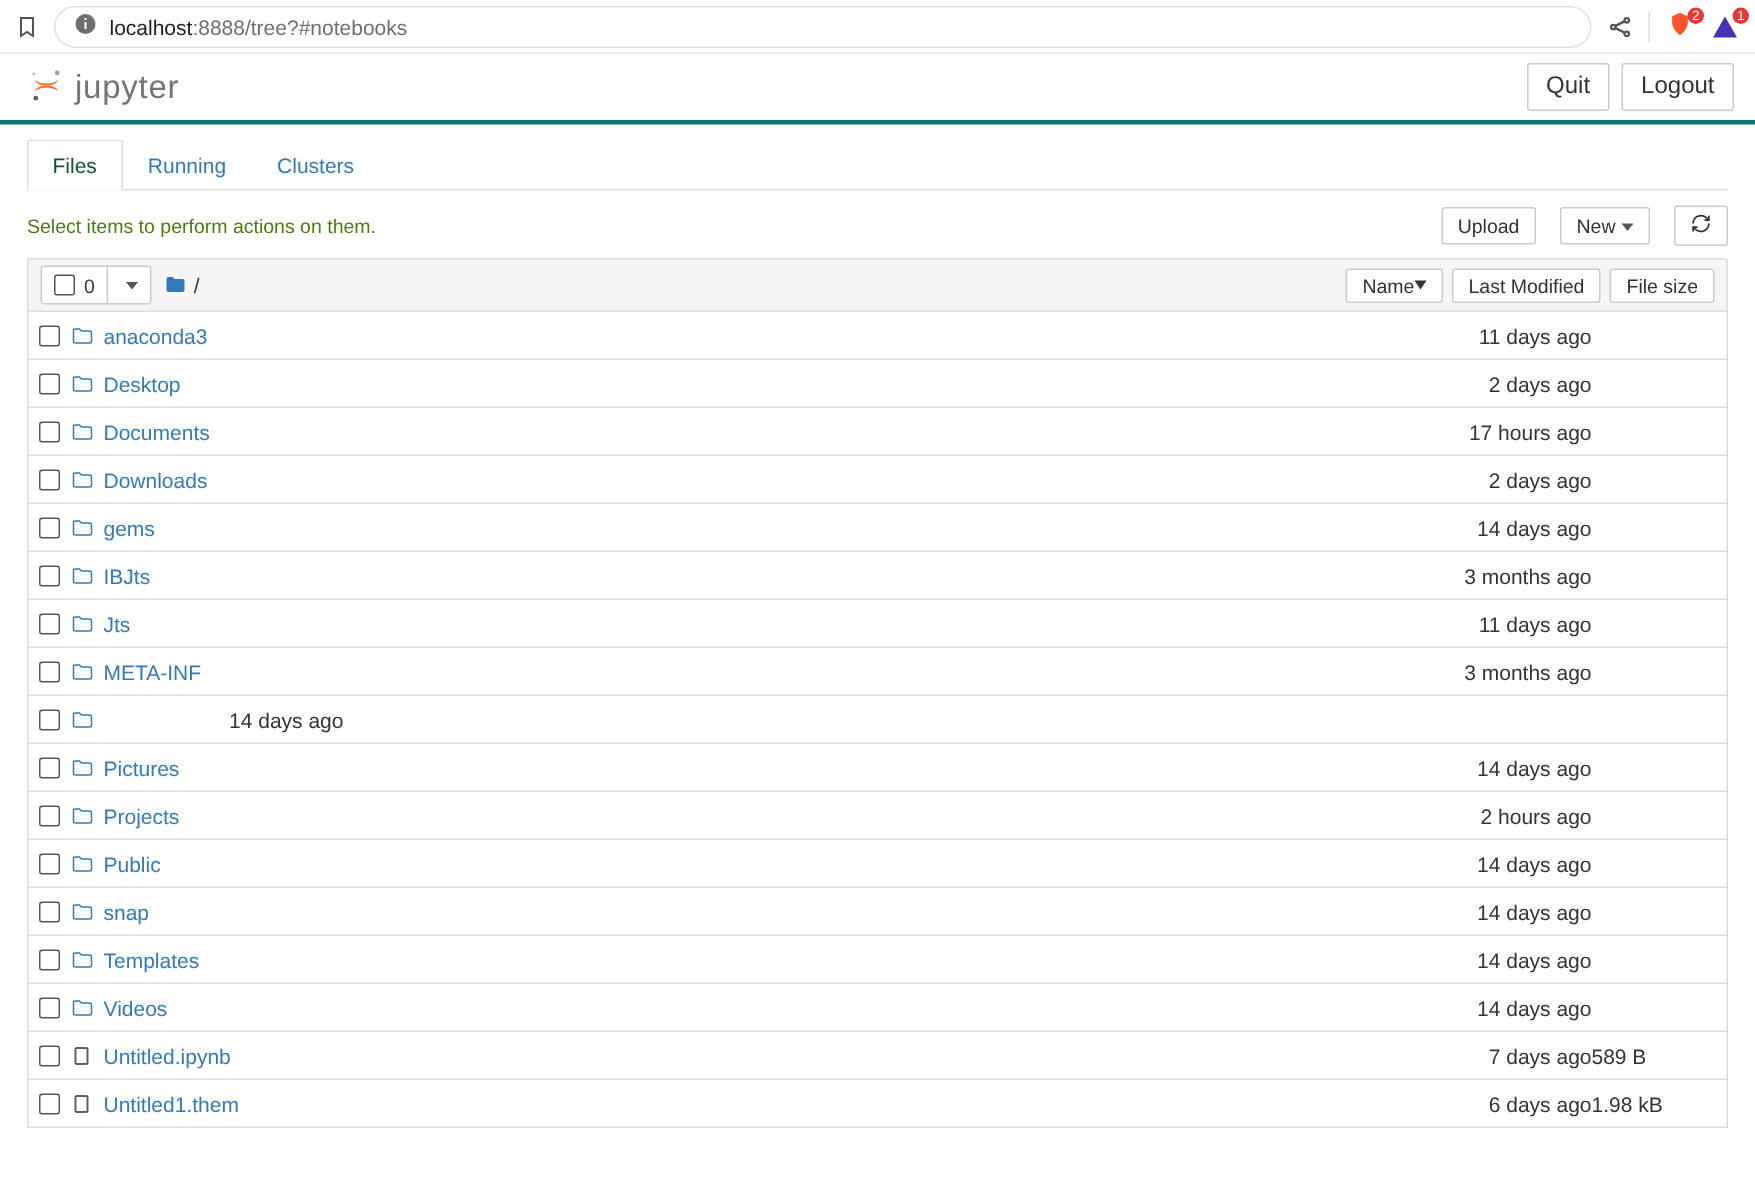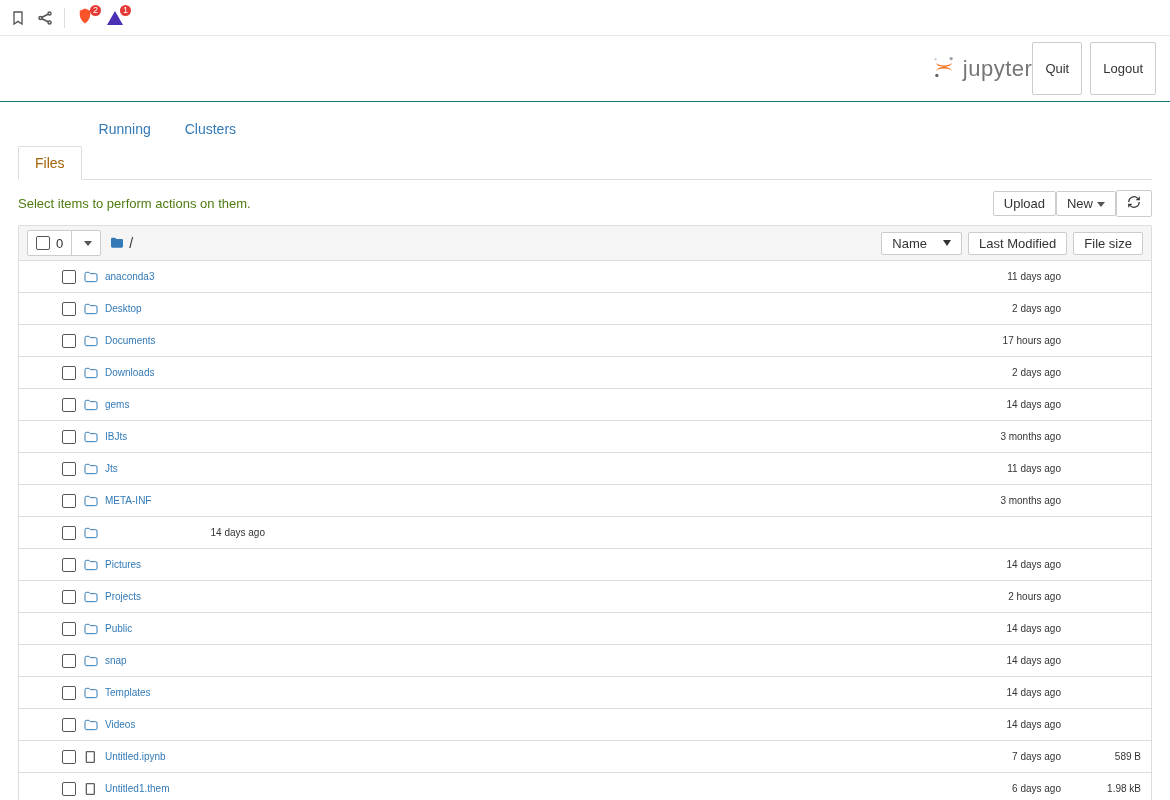--- a/index.html
+++ b/index.html
@@ -54,34 +54,34 @@
     width:0;height:0;border-left:8px solid transparent;border-right:8px solid transparent;border-bottom:14px solid #4b2fb5;
   }
   .ext-badge .shield svg { width:18px; height:18px; }
   .badge-num {
     position:absolute; top:-3px; right:-6px;
     background:#e53935; color:#fff; font-size:9px;
     border-radius:8px; padding:0 3px; line-height:11px; min-width:11px; text-align:center;
   }
   
   .jp-header {
-    display:flex; justify-content:flex-end; align-items:center;
+    display:flex; justify-content:space-between; align-items:center;
     padding: 6px 14px 6px 18px;
-    border-bottom: 1px solid #0f766e;
+    border-bottom: 3px solid #0f766e;
   }
   .logo-wrap { display:flex; align-items:center; gap:6px; }
   .logo-text { font-size: 22px; color:#757575; letter-spacing:0.5px; }
   .jp-logo svg { width:26px; height:26px; }
   .header-buttons { display:flex; gap:8px; }
   .btn {
     background:#fff;
     border:1px solid #ccc;
     border-radius:2px;
-    padding:18px 12px;
-    font-size:13px;
+    padding:6px 12px;
+    font-size:16px;
     color:#333;
     cursor:pointer;
   }
   .btn-sm { padding:4px 10px; font-size:13px; }
   
   .tabs-row {
     padding: 10px 18px 0 18px;
   }
   .tabs {
     display:flex;
@@ -92,33 +92,32 @@
     padding:8px 16px;
     color:#337ab7;
     cursor:pointer;
     border:1px solid transparent;
     border-bottom:none;
     margin-bottom:-1px;
     border-radius:2px 2px 0 0;
     font-size:14px;
   }
   .tab.active {
-    color:#a16207;
+    color:#14532d;
     background:#fff;
     border-color:#ddd;
     border-bottom:1px solid #fff;
-    margin-top:34px;
   }
   
   .toolbar {
     display:flex; justify-content:space-between; align-items:center;
     padding:10px 18px 8px 18px;
   }
   .toolbar-left { font-size:13px; color:#4d7c0f; }
-  .toolbar-right { display:flex; gap:0; align-items:center;padding-left:48px; }
+  .toolbar-right { display:flex; gap:16px; align-items:center;padding-left:48px; }
   .caret-down {
     display:inline-block; width:0;height:0;
     border-left:4px solid transparent;border-right:4px solid transparent;border-top:5px solid #555;
     margin-left:4px; vertical-align:middle;
   }
   .refresh-icon svg { width:14px; height:14px; }
   
   .list-wrap { padding: 0 18px 18px 18px; }
   .list-header {
     display:flex; align-items:center;
@@ -157,61 +156,73 @@
     font-size:14px;
   }
   .breadcrumb-home svg { width:16px; height:16px; }
   .list-header-right {
     margin-left:auto;
     display:flex; gap:6px;
   }
   .sort-btn {
     background:#fff; border:1px solid #ccc; border-radius:2px;
     padding:3px 10px; font-size:13px; color:#333;
-    display:flex; align-items:center; gap:16px;
+    display:flex; align-items:center; gap:0;
     cursor:pointer;
   }
   .sort-arrow {
     width:0;height:0;
     border-left:4px solid transparent;border-right:4px solid transparent;border-top:6px solid #333;
   }
   
   .row {
     display:flex; align-items:center;
     border:1px solid #ddd;
     border-top:none;
-    padding:6px 10px 6px 36px;
-    font-size:10px;
+    padding:6px 10px 6px 0;
+    font-size:14px;
     min-height:32px;
   }
   .row .chk-cell { width:28px; display:flex; justify-content:center; }
   .row .icon-cell { width:22px; color:#337ab7; display:flex; }
   .row .name-cell { flex:1; color:#337ab7; }
   .row .name-cell a { color:#337ab7; text-decoration:none; cursor:pointer; }
   .row .mod-cell { width:160px; text-align:right; color:#333; }
-  .row .size-cell { width:80px; text-align:right; color:#333; }
+  .row .size-cell { width:80px; text-align:left; color:#333; }
   .row.highlight {
     outline:4px solid #e53935;
     outline-offset:-3px;
     z-index:2;
   }
   .folder-icon svg, .file-icon svg { width:16px; height:16px; }
   #rows { }
   
   a { color:#337ab7; }
 </style>
 </head>
 <body>
 
 <div class="browser-bar">
   <span class="bookmark-icon">
     <svg viewBox="0 0 24 24" fill="none" stroke="currentColor" stroke-width="2">
         <path d="M6 3h12v18l-6-4-6 4z"></path>
       </svg>
   </span>
+  <div class="url-box">
+    <span class="info-icon">
+      <svg width="16" height="16" viewBox="0 0 24 24" fill="currentColor">
+          <circle cx="12" cy="12" r="10" fill="#6f6f6f"></circle>
+          <rect x="11" y="10" width="2" height="7" fill="#fff"></rect>
+          <rect x="11" y="6" width="2" height="2" fill="#fff"></rect>
+        </svg>
+    </span>
+    <span>
+      <span class="url-host">localhost</span><span class="url-rest">:8888/tree?#notebooks</span>
+    </span>
+  </div>
   <div class="browser-right">
     <span class="share-icon">
       <svg viewBox="0 0 24 24" fill="none" stroke="currentColor" stroke-width="2">
           <circle cx="6" cy="12" r="2"></circle>
           <circle cx="18" cy="6" r="2"></circle>
           <circle cx="18" cy="18" r="2"></circle>
           <path d="M8 11l8-4M8 13l8 4"></path>
         </svg>
     </span>
     <span class="sep"></span>

